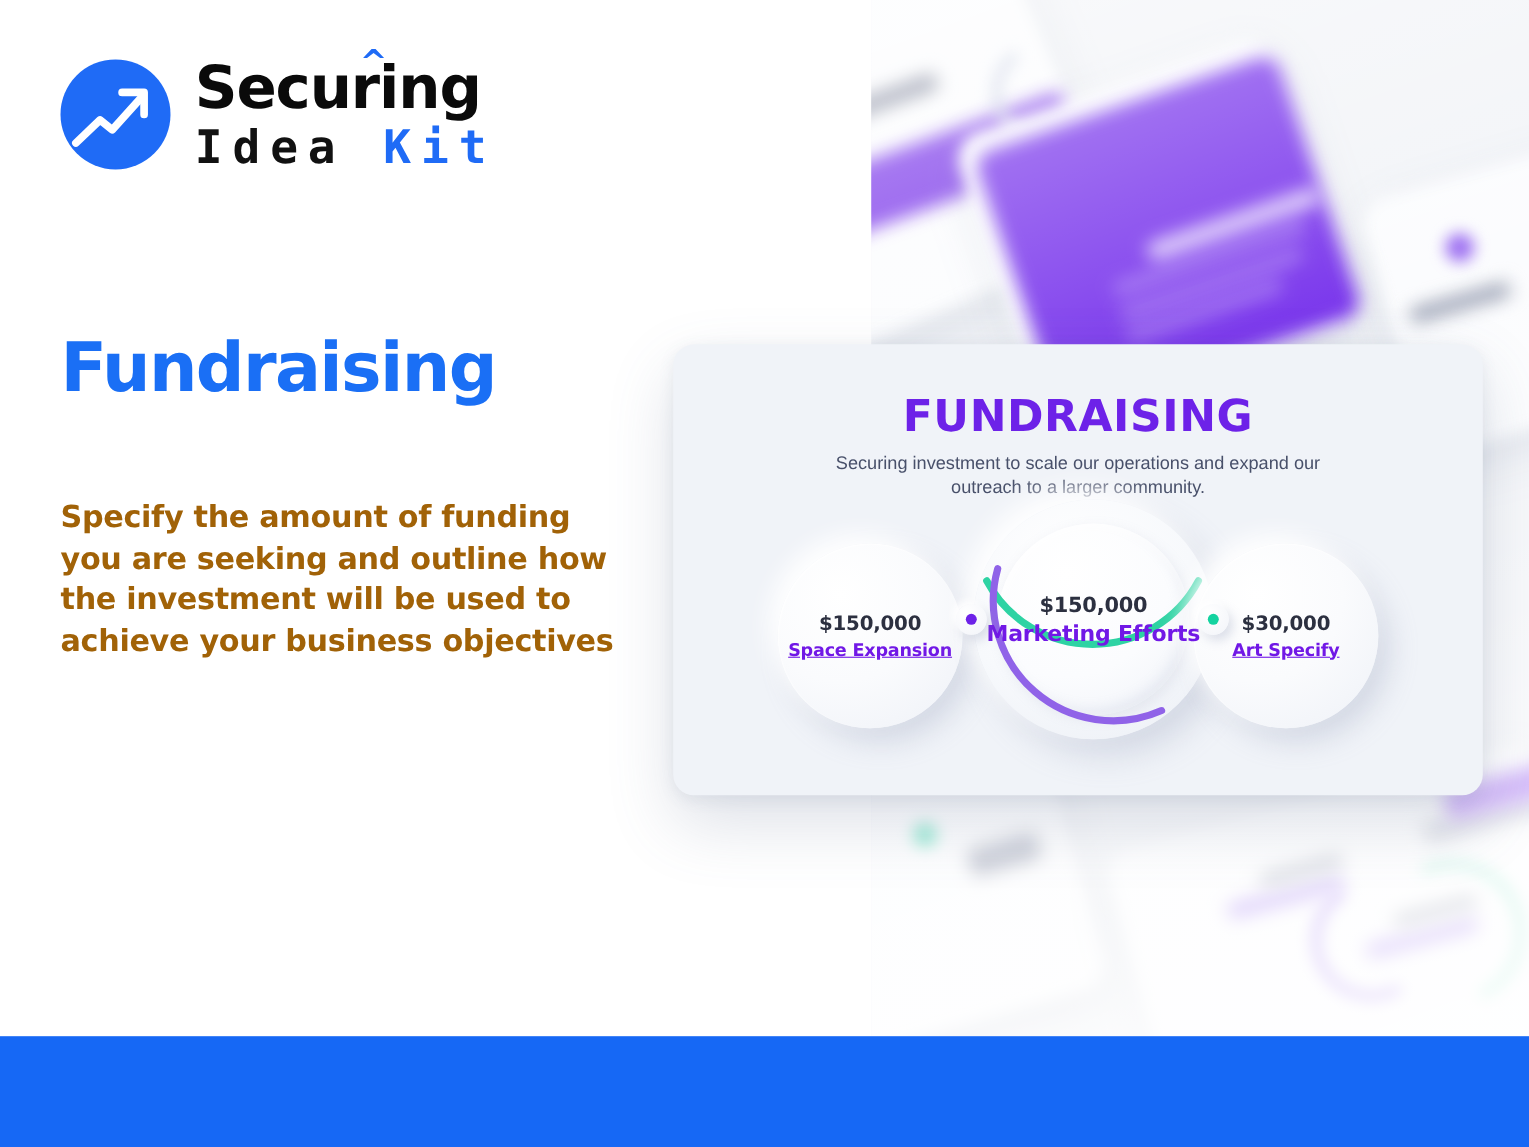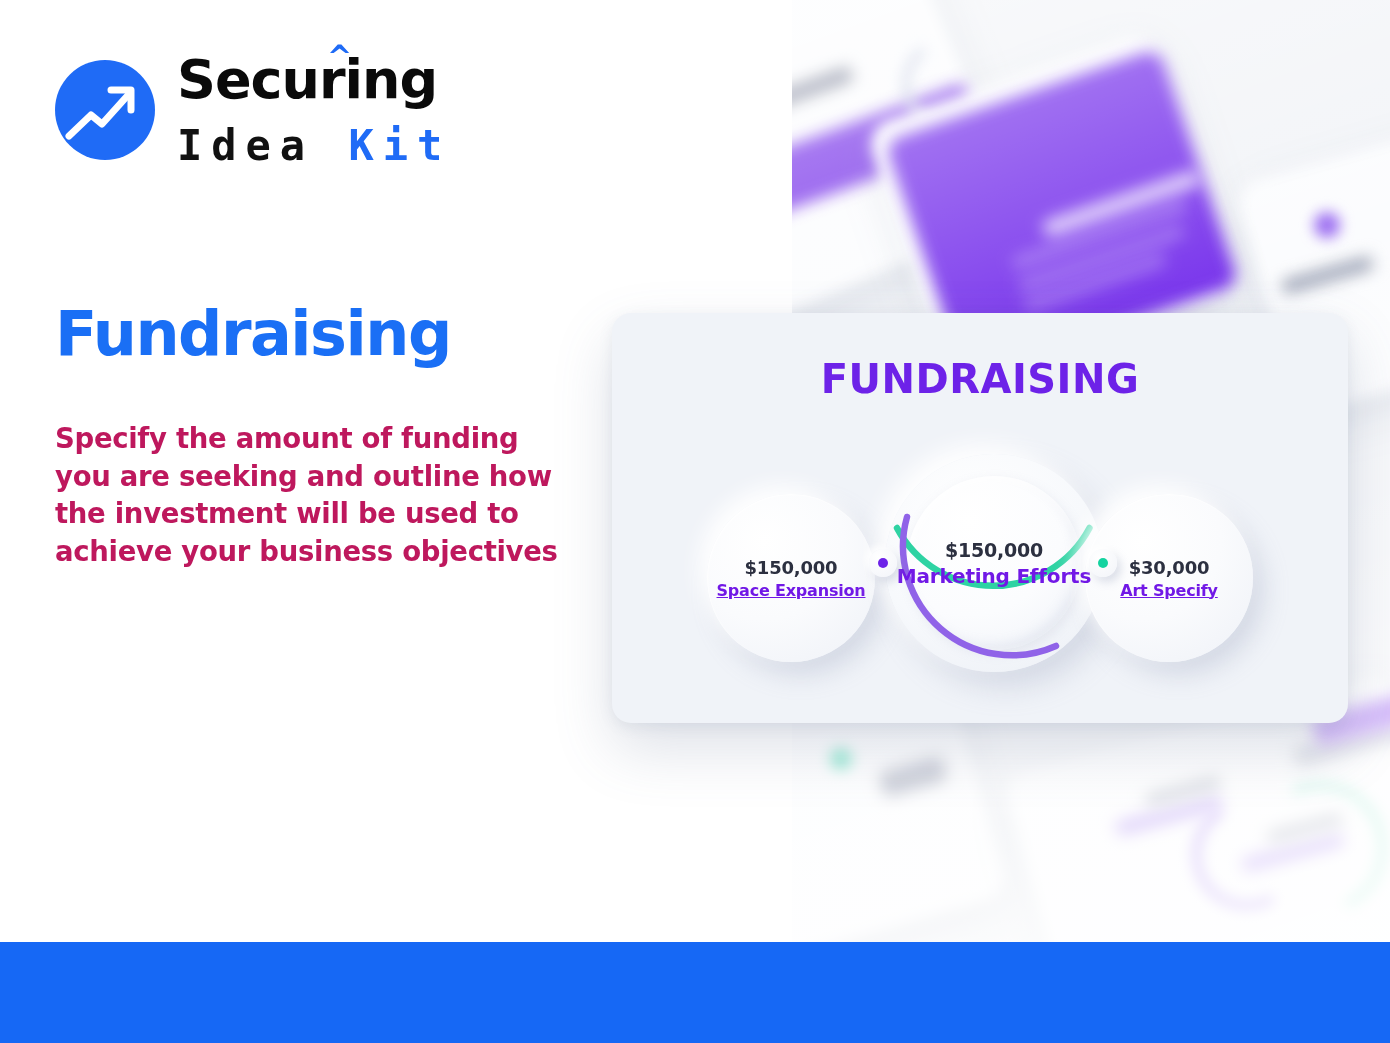--- a/index.html
+++ b/index.html
@@ -16,33 +16,33 @@
 
   .logo-row { position:absolute; left:55px; top:53px; display:flex; align-items:center; gap:22px; }
   .logo-mark { position:relative; width:100px; height:100px; border-radius:50%; background:#1F6BF6; flex:none; }
   .logo-mark svg { position:absolute; left:0; top:0; }
   .logo-text { display:flex; flex-direction:column; line-height:1; }
   .logo-main {
     font-size:54px; font-weight:bold; letter-spacing:-1px; color:#0a0a0a;
     position:relative; font-family:"DejaVu Sans", sans-serif;
   }
   .logo-caret { position:absolute; left:150px; top:-11px; font-size:30px; color:#1F6BF6; font-weight:bold; }
-  .logo-sub { margin-top:18px; font-size:42px; font-weight:bold; letter-spacing:9px; font-family:"DejaVu Sans Mono", monospace;text-align:center; }
+  .logo-sub { margin-top:6px; font-size:42px; font-weight:bold; letter-spacing:9px; font-family:"DejaVu Sans Mono", monospace;text-align:center; }
   .logo-sub .w1 { color:#111; }
   .logo-sub .w2 { color:#1F6BF6; }
 
   .headline {
     position:absolute; left:55px; top:297px;
     font-size:62px; font-weight:bold; color:#1A6FF5; letter-spacing:-1.5px;
     font-family:"DejaVu Sans", sans-serif;
   }
   .para {
     position:absolute; left:55px; width:516px;
-    font-size:27.5px; font-weight:bold; color:#be185d; line-height:1.37;
-    font-family:"DejaVu Sans", sans-serif; letter-spacing:-0.3px;
+    font-size:27.5px; font-weight:bold; color:#a16207; line-height:1.37;
+    font-family:"DejaVu Sans", sans-serif; letter-spacing:-0.3px;margin-top:32px;
   }
   .para.p1 { top:420px; }
   .para.p2 { top:609px; }
 
   
   .photo {
     position:absolute; left:792px; top:0; width:598px; height:942px;
     background:#f1f3f7; overflow:hidden; z-index:1;
   }
 
@@ -202,20 +202,21 @@
       </div>
     </div>
 
     <h1 class="headline">Fundraising</h1>
 
     <p class="para p1">Specify the amount of funding you are seeking and outline how the investment will be used to achieve your business objectives</p>
   </div>
 
   <div class="fg-card">
     <div class="fg-title">FUNDRAISING</div>
+    <div class="fg-sub">Securing investment to scale our operations and expand our outreach to a larger community.</div>
 
     <div class="diagram">
 
       <div class="node side left">
         <div class="val">$150,000</div>
         <div class="cat">Space Expansion</div>
       </div>
 
       <div class="node-center">
         <div class="center-track"></div>

